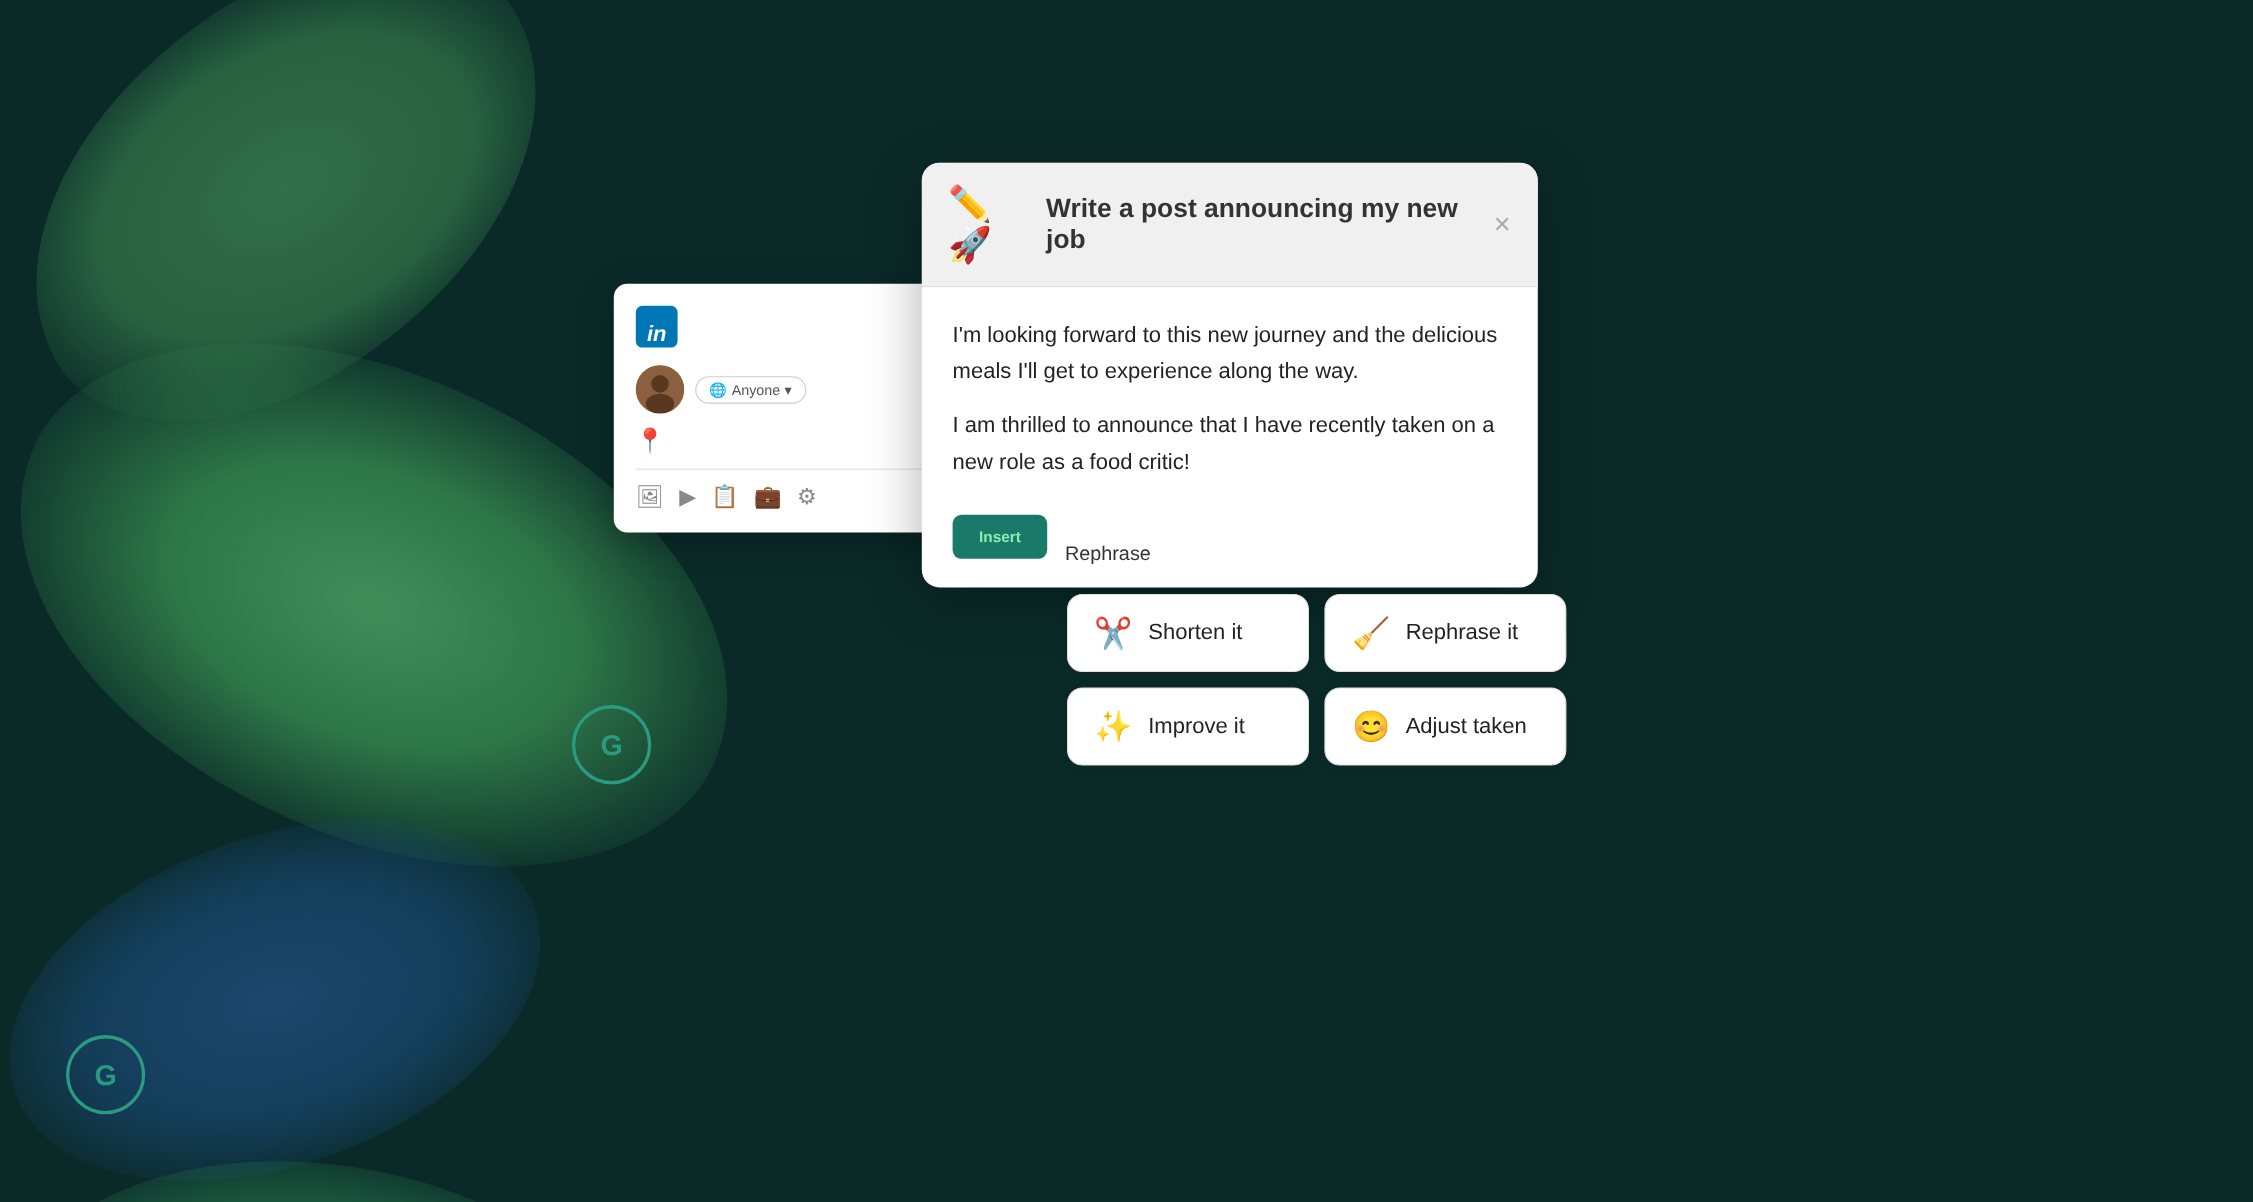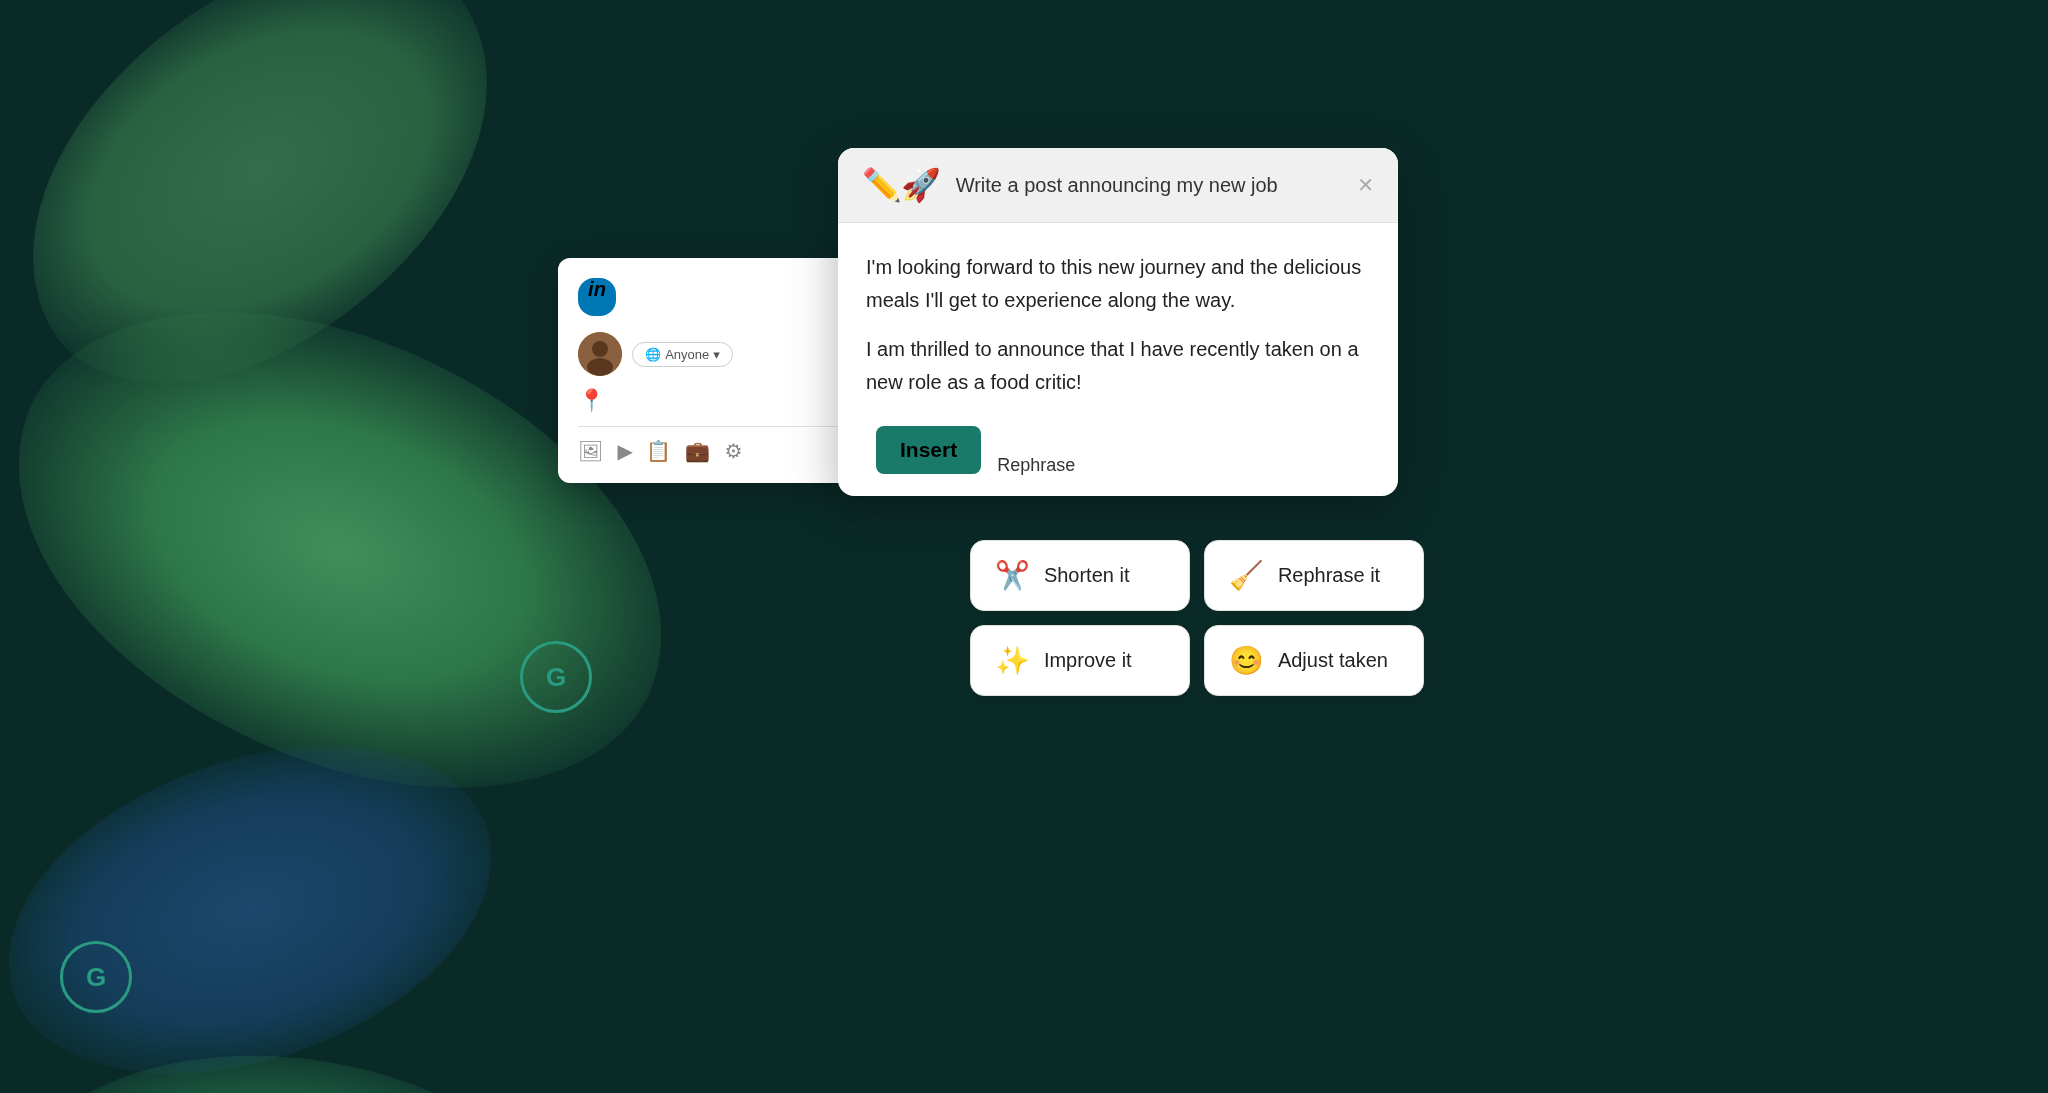--- a/index.html
+++ b/index.html
@@ -103,25 +103,25 @@
     .linkedin-header {
       display: flex;
       align-items: center;
       margin-bottom: 16px;
     }
 
     .linkedin-logo {
       width: 38px;
       height: 38px;
       background: #0077b5;
-      border-radius: 16px;
-      display: flex;
-      align-items: flex-start;
+      border-radius: 6px;
+      display: flex;
+      align-items: flex-end;
       justify-content: center;
-      color: #000000;
+      color: #ffffff;
       font-weight: 800;
       font-size: 20px;
       font-style: italic;
     }
 
     .linkedin-user-row {
       display: flex;
       align-items: center;
       gap: 10px;
       margin-bottom: 12px;
@@ -189,23 +189,23 @@
       align-items: center;
       gap: 14px;
       border-bottom: 1px solid #e0e0e0;
     }
 
     .rocket-emoji {
       font-size: 32px;
     }
 
     .ai-panel-title {
-      font-size: 20px;
+      font-size: 24px;
       color: #333;
-      font-weight: 400;
+      font-weight: 700;
     }
 
     .ai-panel-close {
       margin-left: auto;
       color: #aaa;
       font-size: 20px;
       cursor: pointer;
     }
 
     .ai-panel-content {
@@ -224,28 +224,27 @@
     }
 
     .ai-actions {
       display: flex;
       align-items: center;
       gap: 16px;
     }
 
     .btn-insert {
       background: #1a7a6a;
-      color: #000000;
+      color: #86efac;
       border: none;
       border-radius: 8px;
       padding: 12px 24px;
-      font-size: 21px;
+      font-size: 14px;
       font-weight: 600;
       cursor: pointer;
-      margin-left: 10px;
     }
 
     .btn-rephrase {
       background: transparent;
       color: #333;
       border: none;
       font-size: 18px;
       cursor: pointer;
       margin-top: 32px;
     }

